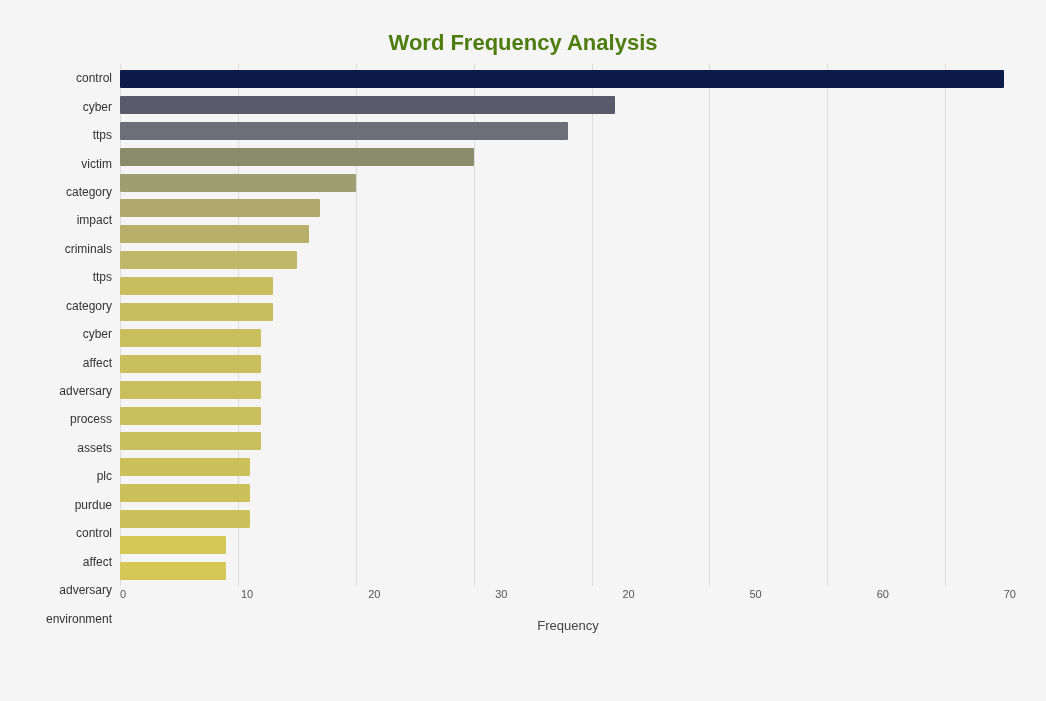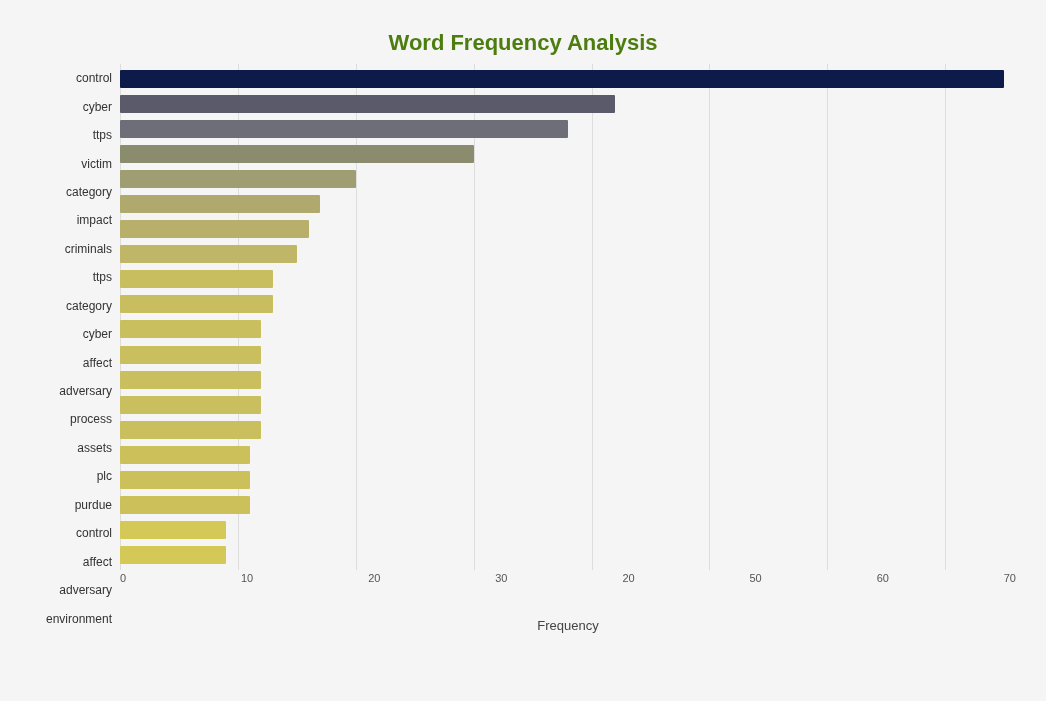--- a/index.html
+++ b/index.html
@@ -82,21 +82,21 @@
       border-radius: 1px;
     }
     .x-tick {
       font-size: 11px;
       color: #555;
     }
     .x-axis-label {
       text-align: center;
       font-size: 13px;
       color: #444;
-      margin-top: 22px;
+      margin-top: 6px;
     }
   </style>
 </head>
 <body>
 
 <div class="chart-container">
   <div class="chart-title">Word Frequency Analysis</div>
   <div style="display:flex; flex-direction:row; width:100%; height: calc(100% - 52px);">
 
     <div class="y-axis-labels" id="y-labels">

